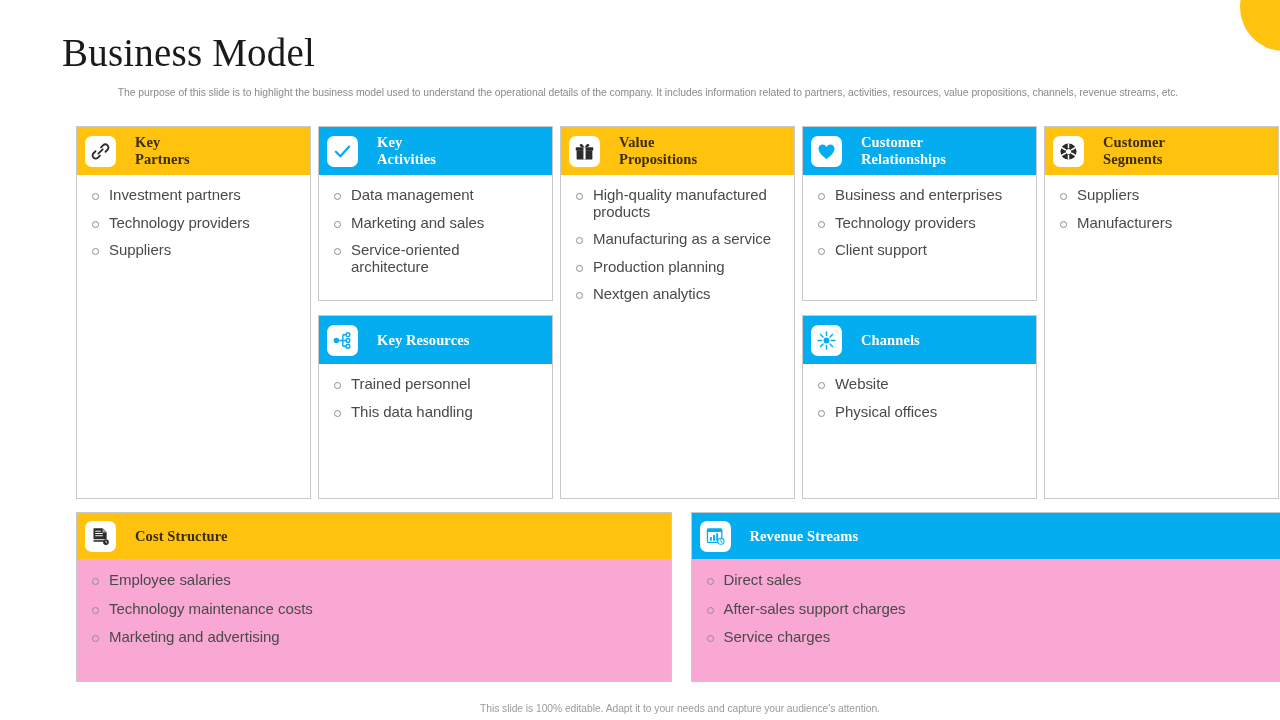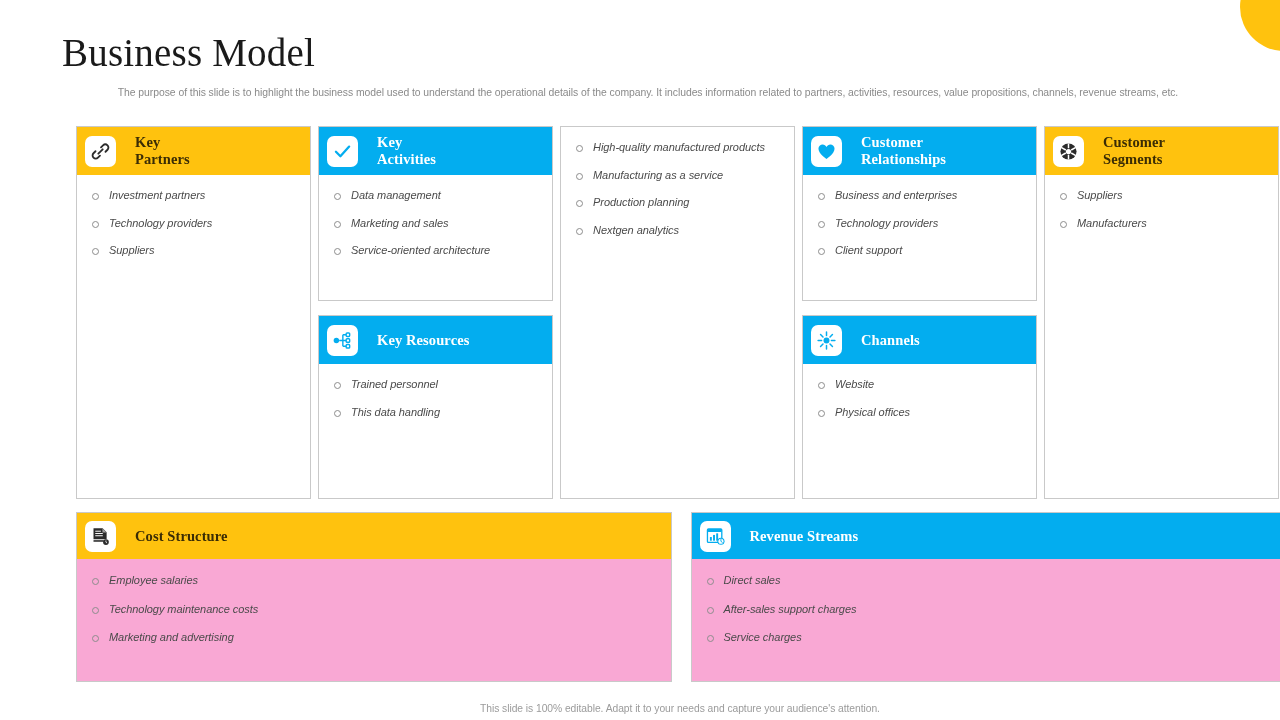--- a/index.html
+++ b/index.html
@@ -120,25 +120,24 @@
   
   .bullets {
     list-style: none;
     padding: 12px 12px 10px 14px;
     margin: 0;
   }
   .bullets li {
     position: relative;
     padding-left: 18px;
     margin-bottom: 11px;
-    font-size: 11px;
+    font-size: 15px;
     line-height: 16.5px;
     color: #4a4a4a;
     letter-spacing: -0.05px;
-    font-style: italic;
   }
   .bullets li:last-child { margin-bottom: 0; }
   .bullets li::before {
     content: "";
     position: absolute;
     left: 1px;
     top: 6px;
     width: 5px;
     height: 5px;
     border: 1px solid #8d8d8d;
@@ -251,20 +250,35 @@
         </div>
         <ul class="bullets">
           <li>Trained personnel</li>
           <li>This data handling</li>
         </ul>
       </div>
     </div>
 
     <div class="col col-3">
       <div class="card grow">
+        <div class="card-head amber">
+          <span class="head-icon">
+            <svg width="21" height="21" viewBox="0 0 24 24" fill="#2b2b2b">
+              <rect x="3" y="10.5" width="18" height="10.5" rx="0.6"></rect>
+              <rect x="2" y="7.2" width="20" height="3.6" rx="0.6"></rect>
+              <rect x="10.8" y="7.2" width="2.4" height="13.8" fill="#ffffff"></rect>
+              <path d="M11.6 7 C11.6 7 7.4 7.2 6.6 5.4 C6.1 4.2 7.3 3 8.7 3.5 C10.2 4.1 11.6 7 11.6 7 Z"></path>
+              <path d="M12.4 7 C12.4 7 16.6 7.2 17.4 5.4 C17.9 4.2 16.7 3 15.3 3.5 C13.8 4.1 12.4 7 12.4 7 Z"></path>
+            </svg>
+          </span>
+          <span class="card-title">
+            <span>Value</span>
+            <span class="l2">Propositions</span>
+          </span>
+        </div>
         <ul class="bullets">
           <li>High-quality manufactured products</li>
           <li>Manufacturing as a service</li>
           <li>Production planning</li>
           <li>Nextgen analytics</li>
         </ul>
       </div>
     </div>
 
     <div class="col col-4">

